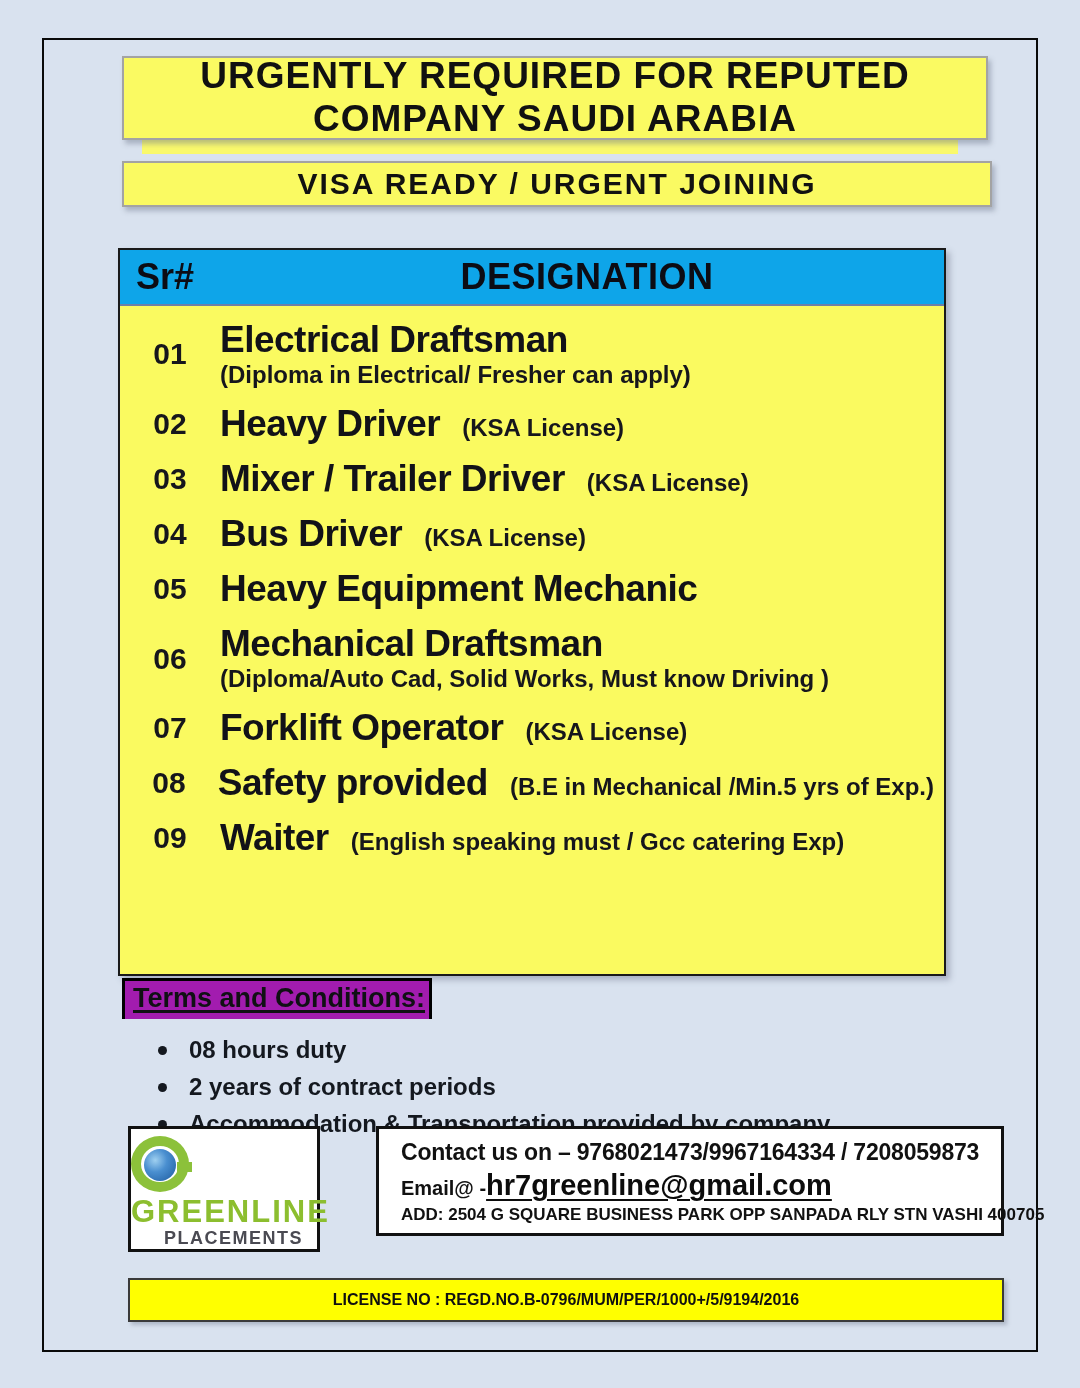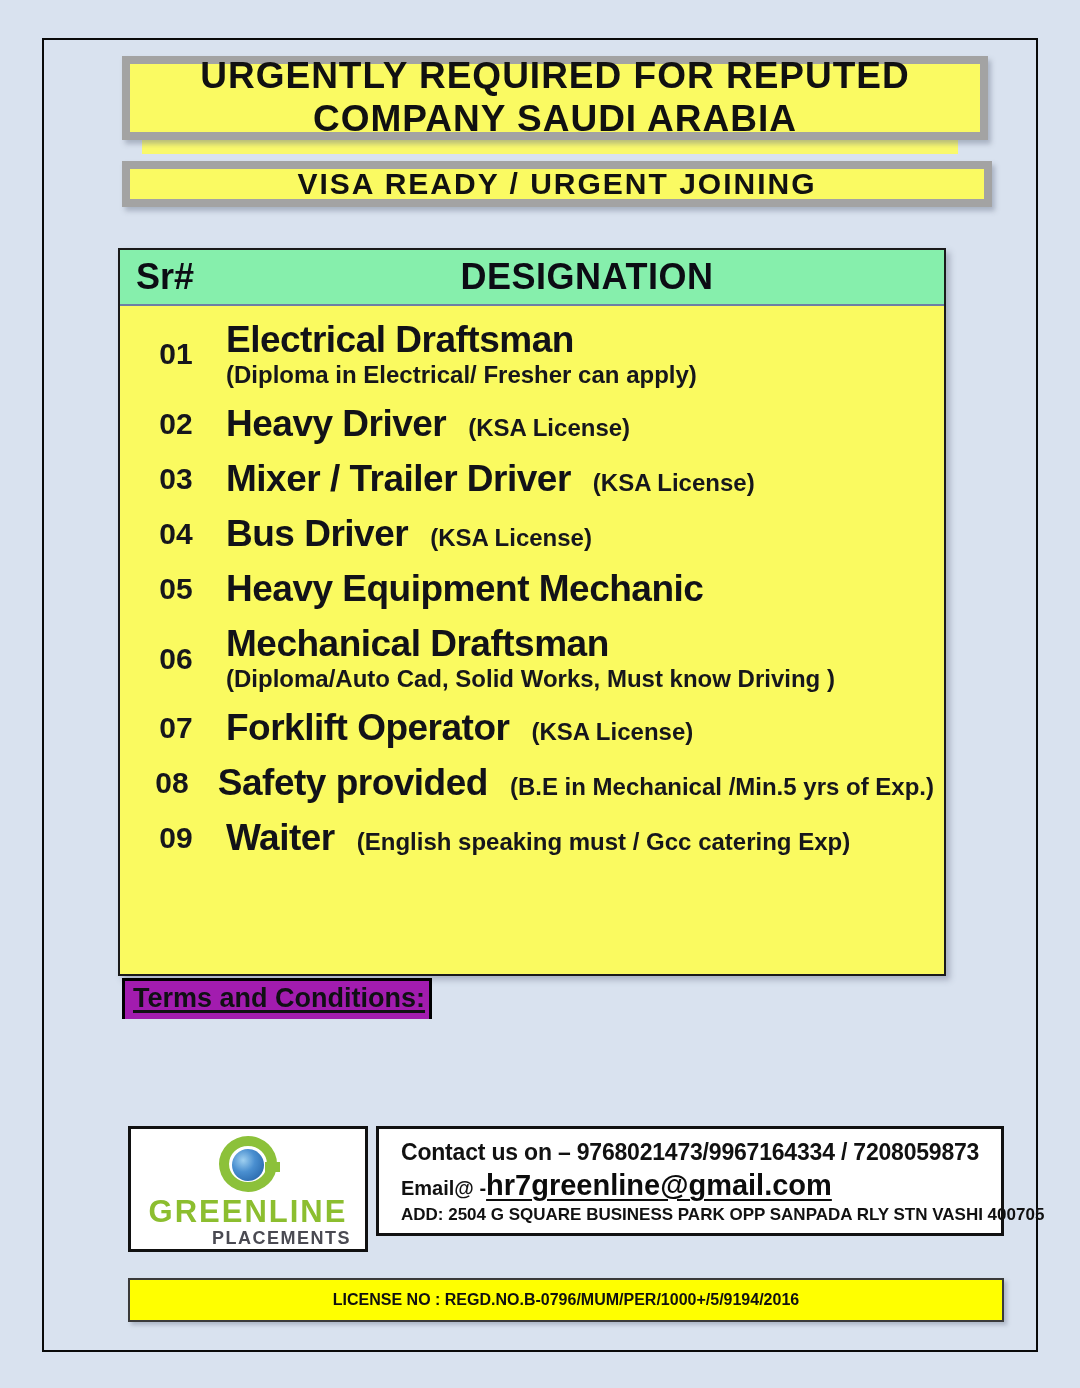--- a/index.html
+++ b/index.html
@@ -2,52 +2,52 @@
 <html><head>
 <meta charset="utf-8">
 <style>
   * { margin:0; padding:0; box-sizing:border-box; }
   html,body { background:#d9e2ef; }
   body { font-family:"Liberation Sans", sans-serif; color:#111; }
   .canvas { position:relative; width:1080px; height:1388px; background:#d9e2ef; overflow:hidden; }
 
   .frame { position:absolute; left:42px; top:38px; width:996px; height:1314px; border:2px solid #0a0a0a; }
 
-  .banner { position:absolute; background:#fafa62; border:8px solid #a3a3a3;
+  .banner { position:absolute; background:#fafa62; border:2px solid #a3a3a3;
             display:flex; flex-direction:column; align-items:center; justify-content:center;
             text-align:center; font-weight:bold; box-shadow:3px 4px 5px rgba(110,120,140,0.45); }
   .banner1 { left:122px; top:56px; width:866px; height:84px; font-size:37px; letter-spacing:1px; line-height:1.15; }
   .banner1-shadow { position:absolute; left:142px; top:140px; width:816px; height:14px; background:#f9f96c; }
   .banner2 { left:122px; top:161px; width:870px; height:46px; font-size:30px; letter-spacing:2px; }
 
   .jobtable { position:absolute; left:118px; top:248px; width:828px; height:728px;
               border:2px solid #1a1a1a; background:#fafa60; box-shadow:4px 4px 6px rgba(110,120,140,0.45); }
-  .thead { display:flex; align-items:center; height:56px; background:#86efac; border-bottom:2px solid #6d7fa5;
+  .thead { display:flex; align-items:center; height:56px; background:#0ea5e9; border-bottom:2px solid #6d7fa5;
            font-weight:bold; font-size:36px; color:#0c0c14; }
   .thead .sr { width:110px; padding-left:16px; }
   .thead .desig { flex:1; text-align:center; letter-spacing:0.5px; }
-  .tbody { display:flex; flex-direction:column; justify-content:space-around; height:568px; padding:6px 0 8px 6px; }
+  .tbody { display:flex; flex-direction:column; justify-content:space-around; height:568px; padding:6px 0 8px 0; }
   .trow { display:flex; align-items:center; }
   .tno { width:100px; text-align:center; font-weight:bold; font-size:30px; color:#16161c; }
   .tcontent { flex:1; padding-right:10px; }
   .ttitle-line { display:flex; align-items:baseline; }
   .ttitle { font-weight:bold; font-size:37px; letter-spacing:-0.5px; color:#121218; line-height:1.08; white-space:nowrap; }
   .tnote { font-weight:bold; font-size:24px; color:#16161c; margin-left:22px; white-space:nowrap; }
   .tsub { font-weight:bold; font-size:24px; color:#16161c; margin-top:1px; }
 
   .terms-heading { position:absolute; left:122px; top:978px; display:inline-block; background:#a21caf;
                    border-top:3px solid #000; border-left:3px solid #000; border-right:3px solid #000;
                    font-weight:bold; font-size:27px; color:#101014; padding:2px 4px 5px 8px;
                    text-decoration:underline; text-decoration-thickness:3px; text-underline-offset:3px; }
   .terms-list { position:absolute; left:158px; top:1036px; list-style:none; }
   .terms-list li { display:flex; align-items:center; margin-bottom:9px; font-weight:bold; font-size:24px; color:#14181f; }
   .bullet-dot { width:9px; height:9px; border-radius:50%; background:#14181f; margin-right:22px; flex:0 0 auto; }
 
-  .logo-box { position:absolute; left:128px; top:1126px; width:240px; height:126px; background:#fff;
-              border:3px solid #111; display:flex; flex-direction:column; align-items:center; }
+  .logo-box { position:absolute; left:128px; top:1126px; width:192px; height:126px; background:#fff;
+              border:3px solid #111; display:flex; flex-direction:column; align-items:flex-start; }
   .logo-icon { position:relative; width:58px; height:58px; margin-top:7px; }
   .logo-ring { position:absolute; inset:0; border:10px solid #8cc13a; border-radius:50%; }
   .logo-gbar { position:absolute; right:-3px; top:26px; width:15px; height:10px; background:#8cc13a; }
   .logo-globe { position:absolute; left:13px; top:13px; width:32px; height:32px; border-radius:50%;
                 background:radial-gradient(circle at 35% 35%, #9fd0f0 0%, #4a8fd0 40%, #1c5a9e 100%); }
   .logo-name { font-weight:bold; font-size:31px; letter-spacing:2px; color:#8cbe2f; line-height:1; margin-top:4px; }
   .logo-sub { width:100%; text-align:right; padding-right:14px; font-weight:bold; font-size:18px;
               letter-spacing:1.5px; color:#4a4a52; margin-top:1px; }
 
   .contact-box { position:absolute; left:376px; top:1126px; width:628px; height:110px; background:#fff;
@@ -174,20 +174,34 @@
             <span class="ttitle">Waiter</span>
             <span class="tnote">(English speaking must / Gcc catering Exp)</span>
           </div>
         </div>
       </div>
 
     </div>
   </div>
 
   <div class="terms-heading">Terms and Conditions:</div>
+  <ul class="terms-list">
+    <li>
+      <span class="bullet-dot"></span>
+      <span>08 hours duty</span>
+    </li>
+    <li>
+      <span class="bullet-dot"></span>
+      <span>2 years of contract periods</span>
+    </li>
+    <li>
+      <span class="bullet-dot"></span>
+      <span>Accommodation &amp; Transportation provided by company.</span>
+    </li>
+  </ul>
 
   <div class="logo-box">
     <div class="logo-icon">
       <div class="logo-ring"></div>
       <div class="logo-gbar"></div>
       <div class="logo-globe"></div>
     </div>
     <div class="logo-name">GREENLINE</div>
     <div class="logo-sub">PLACEMENTS</div>
   </div>

